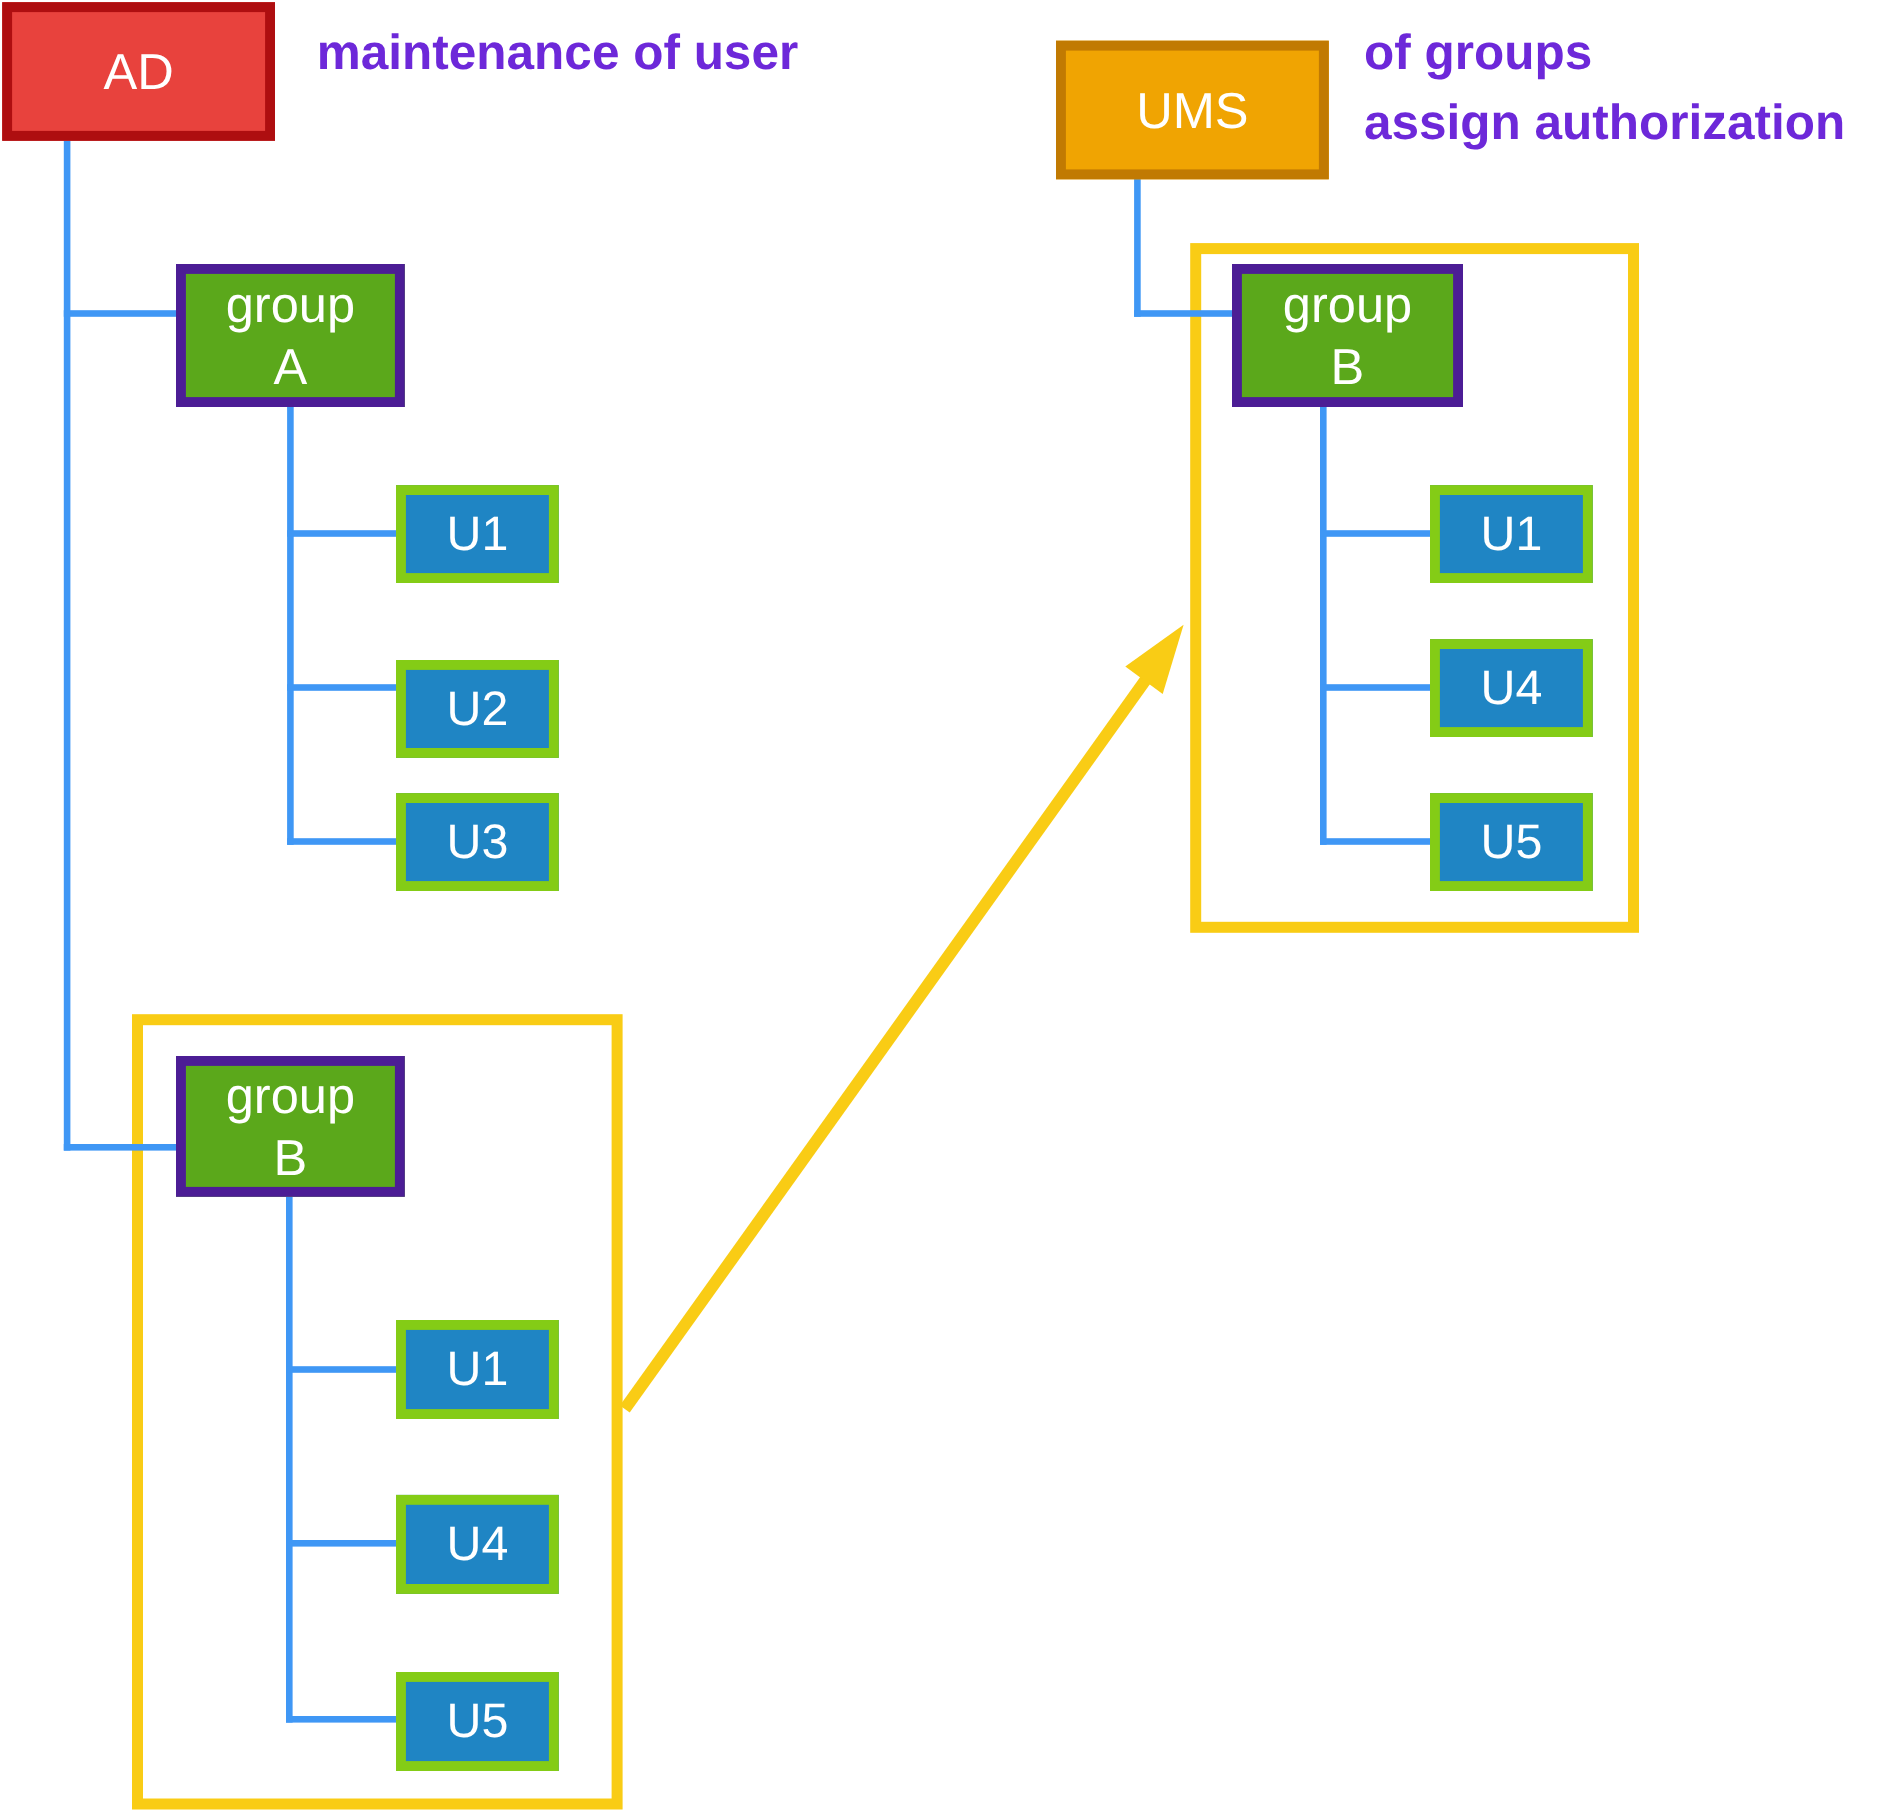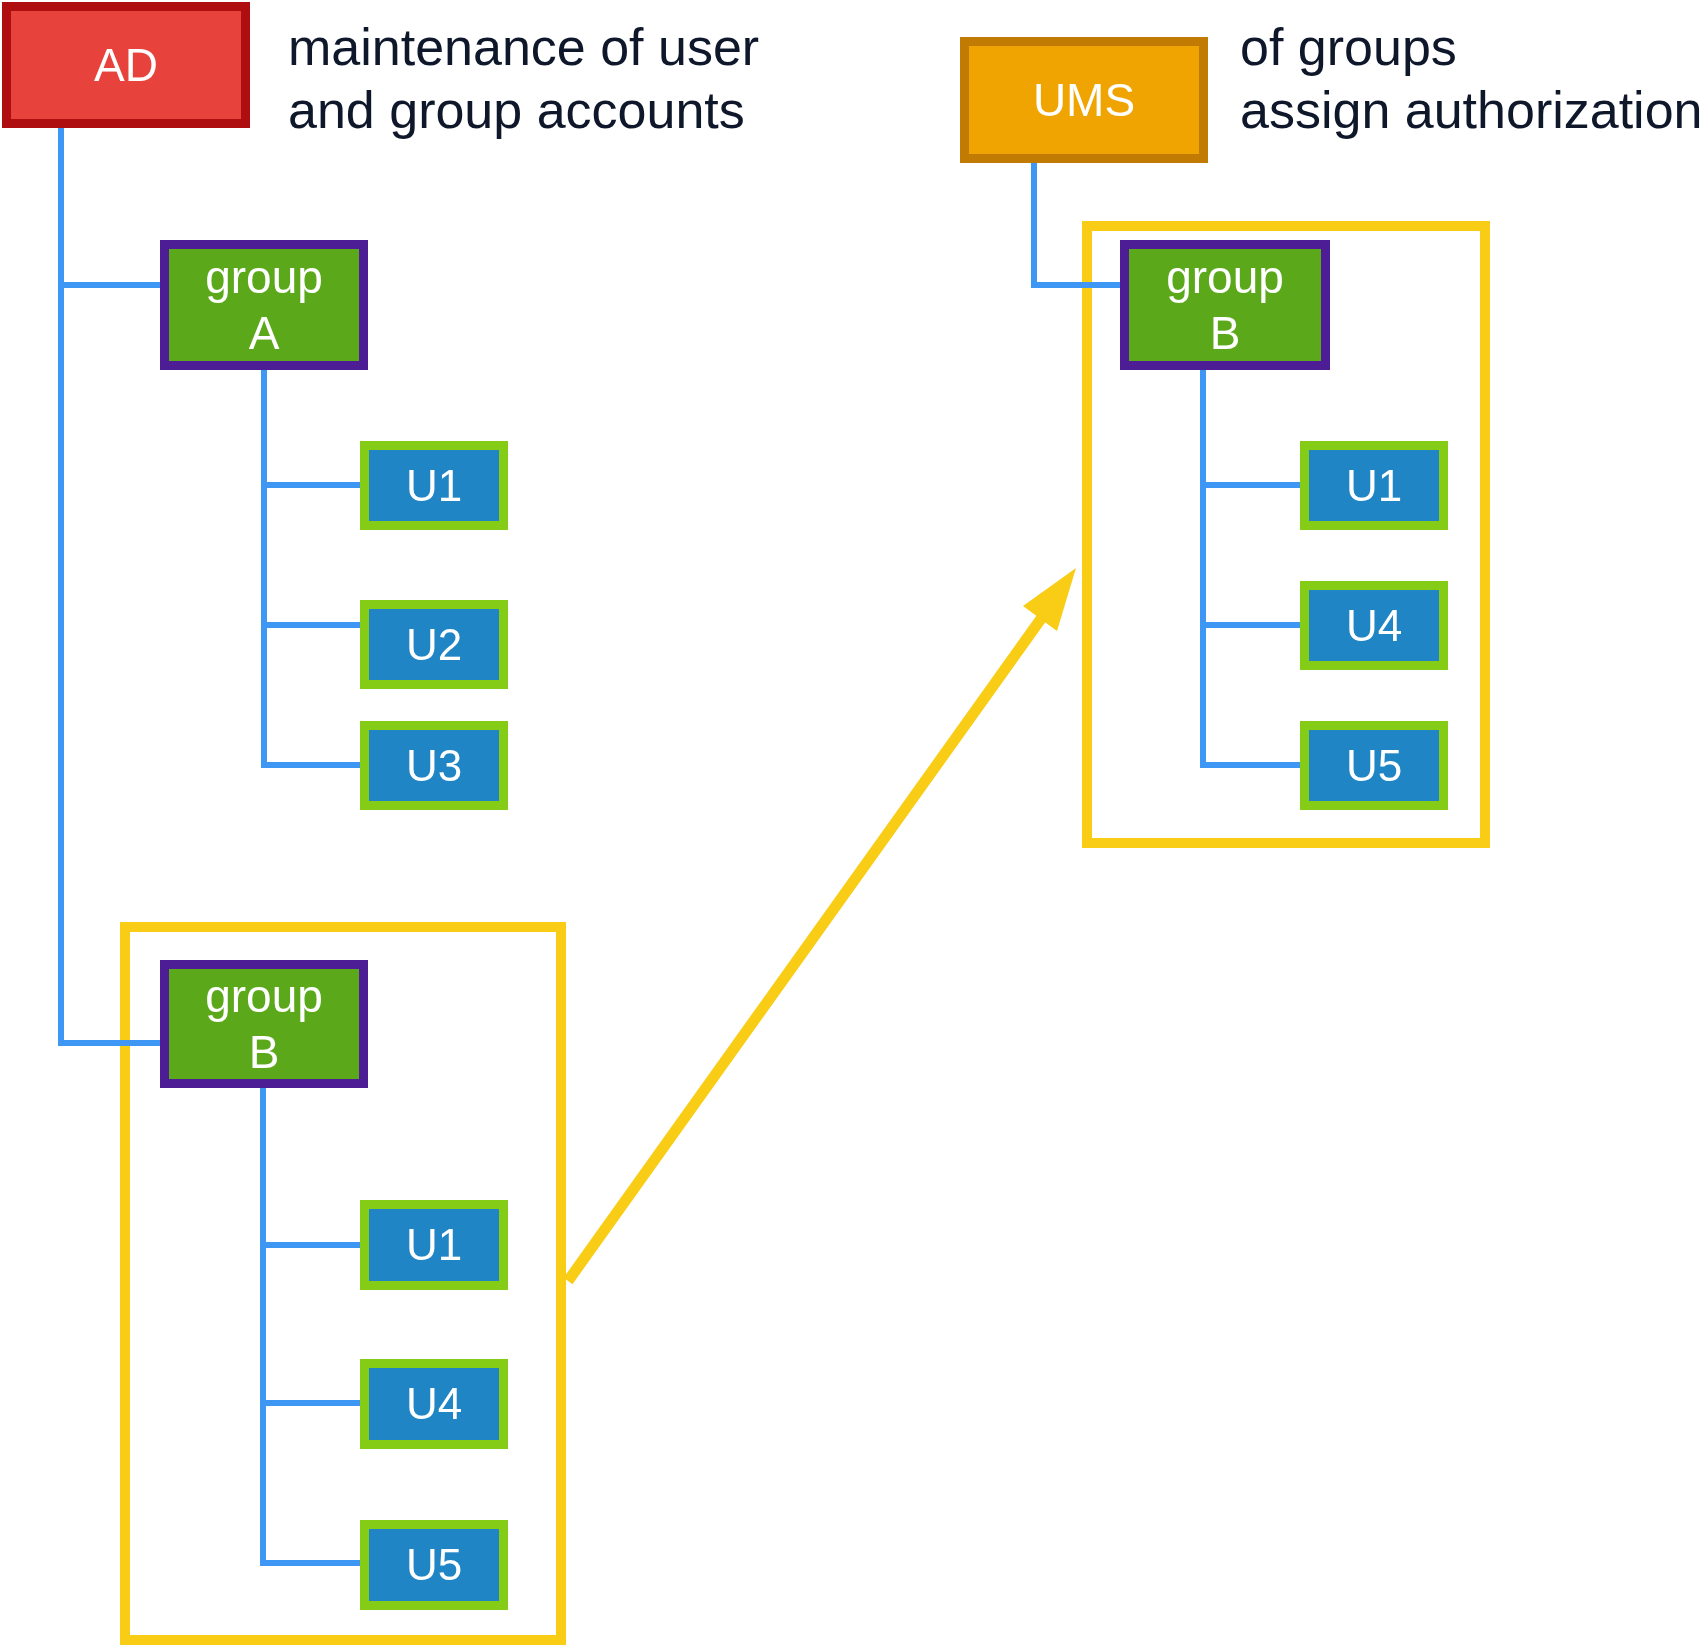--- a/index.html
+++ b/index.html
@@ -37,25 +37,26 @@
     background: transparent;
     z-index: 10;
   }
   .vline, .hline {
     position: absolute;
     background: #3F97F5;
     z-index: 20;
   }
   .caption {
     position: absolute;
-    color: #0f172a;
-    font-size: 52px;
+    color: #6d28d9;
+    font-size: 45px;
     line-height: 63px;
     white-space: nowrap;
     z-index: 5;
+    font-weight: bold;
   }
   #arrow-svg {
     position: absolute;
     left: 0; top: 0;
     width: 1706px;
     height: 1650px;
     z-index: 40;
     pointer-events: none;
   }
 </style>
@@ -91,21 +92,20 @@
 
   <div class="node red" style="left:2px; top:2px; width:248px; height:126px;">
     <span>AD</span>
   </div>
   <div class="node orange" style="left:960px; top:2px; width:248px; height:126px;">
     <span>UMS</span>
   </div>
 
   <div class="caption" style="left:288px; top:16px;">
     <div>maintenance of user</div>
-    <div>and group accounts</div>
   </div>
   <div class="caption" style="left:1240px; top:16px;">
     <div>of groups</div>
     <div>assign authorization</div>
   </div>
 
   <div class="node green" style="left:160px; top:240px; width:208px; height:130px;">
     <span>group</span>
     <span>A</span>
   </div>

